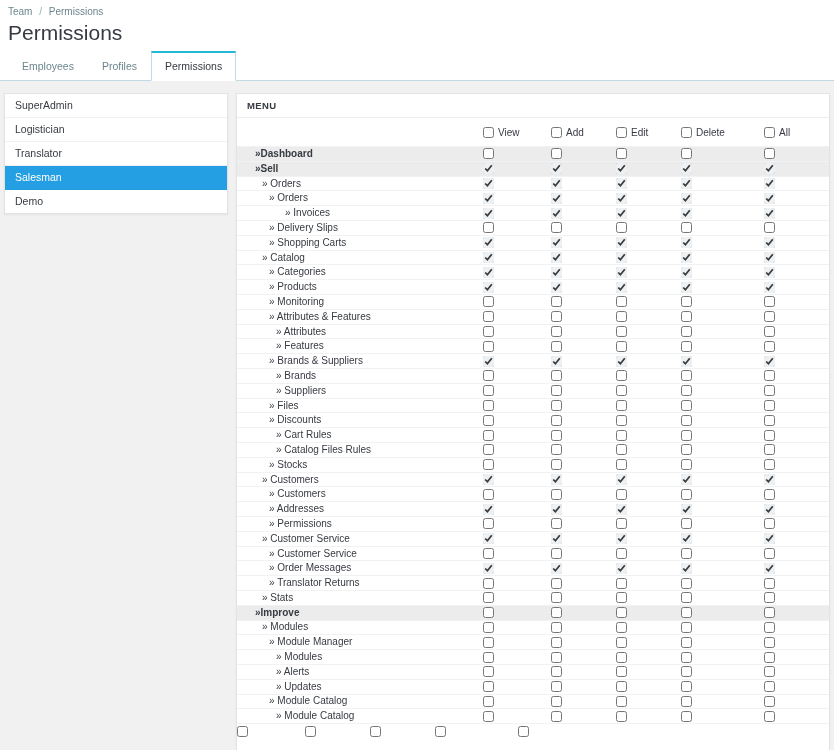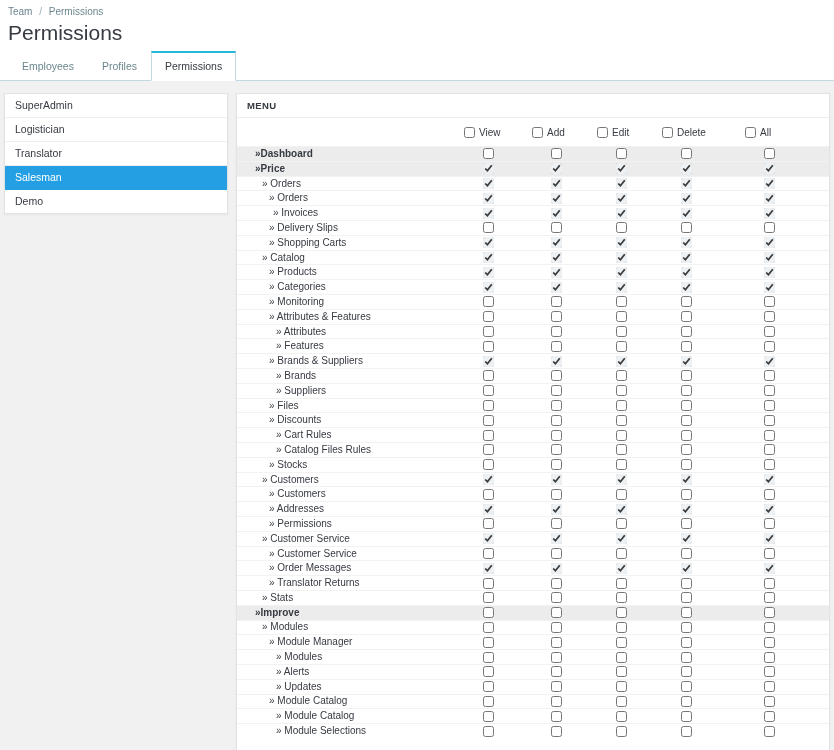--- a/index.html
+++ b/index.html
@@ -111,21 +111,21 @@
           <span class="col-label">Add</span>
         </div>
         <div class="col-cell" style="width: 65px;">
           <input type="checkbox" style="">
           <span class="col-label">Edit</span>
         </div>
         <div class="col-cell" style="width: 83px;">
           <input type="checkbox" style="">
           <span class="col-label">Delete</span>
         </div>
-        <div class="col-cell" style="width: 84px; align-items: center;">
+        <div class="col-cell" style="width: 65px; align-items: center;">
           <input type="checkbox" style="">
           <span class="col-label">All</span>
         </div>
       </div>
     <div>
         <div class="perm-row section">
           <div class="row-label" style="padding-left: 18px;">»Dashboard</div>
           <div class="col-cell" style="width: 68px;">
             <input type="checkbox" style="">
           </div>
@@ -136,21 +136,21 @@
             <input type="checkbox" style="">
           </div>
           <div class="col-cell" style="width: 83px;">
             <input type="checkbox" style="">
           </div>
           <div class="col-cell" style="width: 65px;">
             <input type="checkbox" style="">
           </div>
         </div>
         <div class="perm-row section">
-          <div class="row-label" style="padding-left: 18px;">»Price</div>
+          <div class="row-label" style="padding-left: 18px;">»Sell</div>
           <div class="col-cell" style="width: 68px;">
             <input type="checkbox" checked="" style="">
           </div>
           <div class="col-cell" style="width: 65px;">
             <input type="checkbox" checked="" style="">
           </div>
           <div class="col-cell" style="width: 65px;">
             <input type="checkbox" checked="" style="">
           </div>
           <div class="col-cell" style="width: 83px;">
@@ -190,21 +190,21 @@
             <input type="checkbox" checked="" style="">
           </div>
           <div class="col-cell" style="width: 83px;">
             <input type="checkbox" checked="" style="">
           </div>
           <div class="col-cell" style="width: 65px;">
             <input type="checkbox" checked="" style="">
           </div>
         </div>
         <div class="perm-row">
-          <div class="row-label" style="padding-left: 36px;">» Invoices</div>
+          <div class="row-label" style="padding-left: 48px;">» Invoices</div>
           <div class="col-cell" style="width: 68px;">
             <input type="checkbox" checked="" style="">
           </div>
           <div class="col-cell" style="width: 65px;">
             <input type="checkbox" checked="" style="">
           </div>
           <div class="col-cell" style="width: 65px;">
             <input type="checkbox" checked="" style="">
           </div>
           <div class="col-cell" style="width: 83px;">
@@ -262,39 +262,39 @@
             <input type="checkbox" checked="" style="">
           </div>
           <div class="col-cell" style="width: 83px;">
             <input type="checkbox" checked="" style="">
           </div>
           <div class="col-cell" style="width: 65px;">
             <input type="checkbox" checked="" style="">
           </div>
         </div>
         <div class="perm-row">
+          <div class="row-label" style="padding-left: 32px;">» Categories</div>
+          <div class="col-cell" style="width: 68px;">
+            <input type="checkbox" checked="" style="">
+          </div>
+          <div class="col-cell" style="width: 65px;">
+            <input type="checkbox" checked="" style="">
+          </div>
+          <div class="col-cell" style="width: 65px;">
+            <input type="checkbox" checked="" style="">
+          </div>
+          <div class="col-cell" style="width: 83px;">
+            <input type="checkbox" checked="" style="">
+          </div>
+          <div class="col-cell" style="width: 65px;">
+            <input type="checkbox" checked="" style="">
+          </div>
+        </div>
+        <div class="perm-row">
           <div class="row-label" style="padding-left: 32px;">» Products</div>
-          <div class="col-cell" style="width: 68px;">
-            <input type="checkbox" checked="" style="">
-          </div>
-          <div class="col-cell" style="width: 65px;">
-            <input type="checkbox" checked="" style="">
-          </div>
-          <div class="col-cell" style="width: 65px;">
-            <input type="checkbox" checked="" style="">
-          </div>
-          <div class="col-cell" style="width: 83px;">
-            <input type="checkbox" checked="" style="">
-          </div>
-          <div class="col-cell" style="width: 65px;">
-            <input type="checkbox" checked="" style="">
-          </div>
-        </div>
-        <div class="perm-row">
-          <div class="row-label" style="padding-left: 32px;">» Categories</div>
           <div class="col-cell" style="width: 68px;">
             <input type="checkbox" checked="" style="">
           </div>
           <div class="col-cell" style="width: 65px;">
             <input type="checkbox" checked="" style="">
           </div>
           <div class="col-cell" style="width: 65px;">
             <input type="checkbox" checked="" style="">
           </div>
           <div class="col-cell" style="width: 83px;">
@@ -820,21 +820,20 @@
             <input type="checkbox" style="">
           </div>
           <div class="col-cell" style="width: 83px;">
             <input type="checkbox" style="">
           </div>
           <div class="col-cell" style="width: 65px;">
             <input type="checkbox" style="">
           </div>
         </div>
         <div class="perm-row">
-          <div class="row-label" style="padding-left: 39px;">» Module Selections</div>
           <div class="col-cell" style="width: 68px;">
             <input type="checkbox" style="">
           </div>
           <div class="col-cell" style="width: 65px;">
             <input type="checkbox" style="">
           </div>
           <div class="col-cell" style="width: 65px;">
             <input type="checkbox" style="">
           </div>
           <div class="col-cell" style="width: 83px;">

